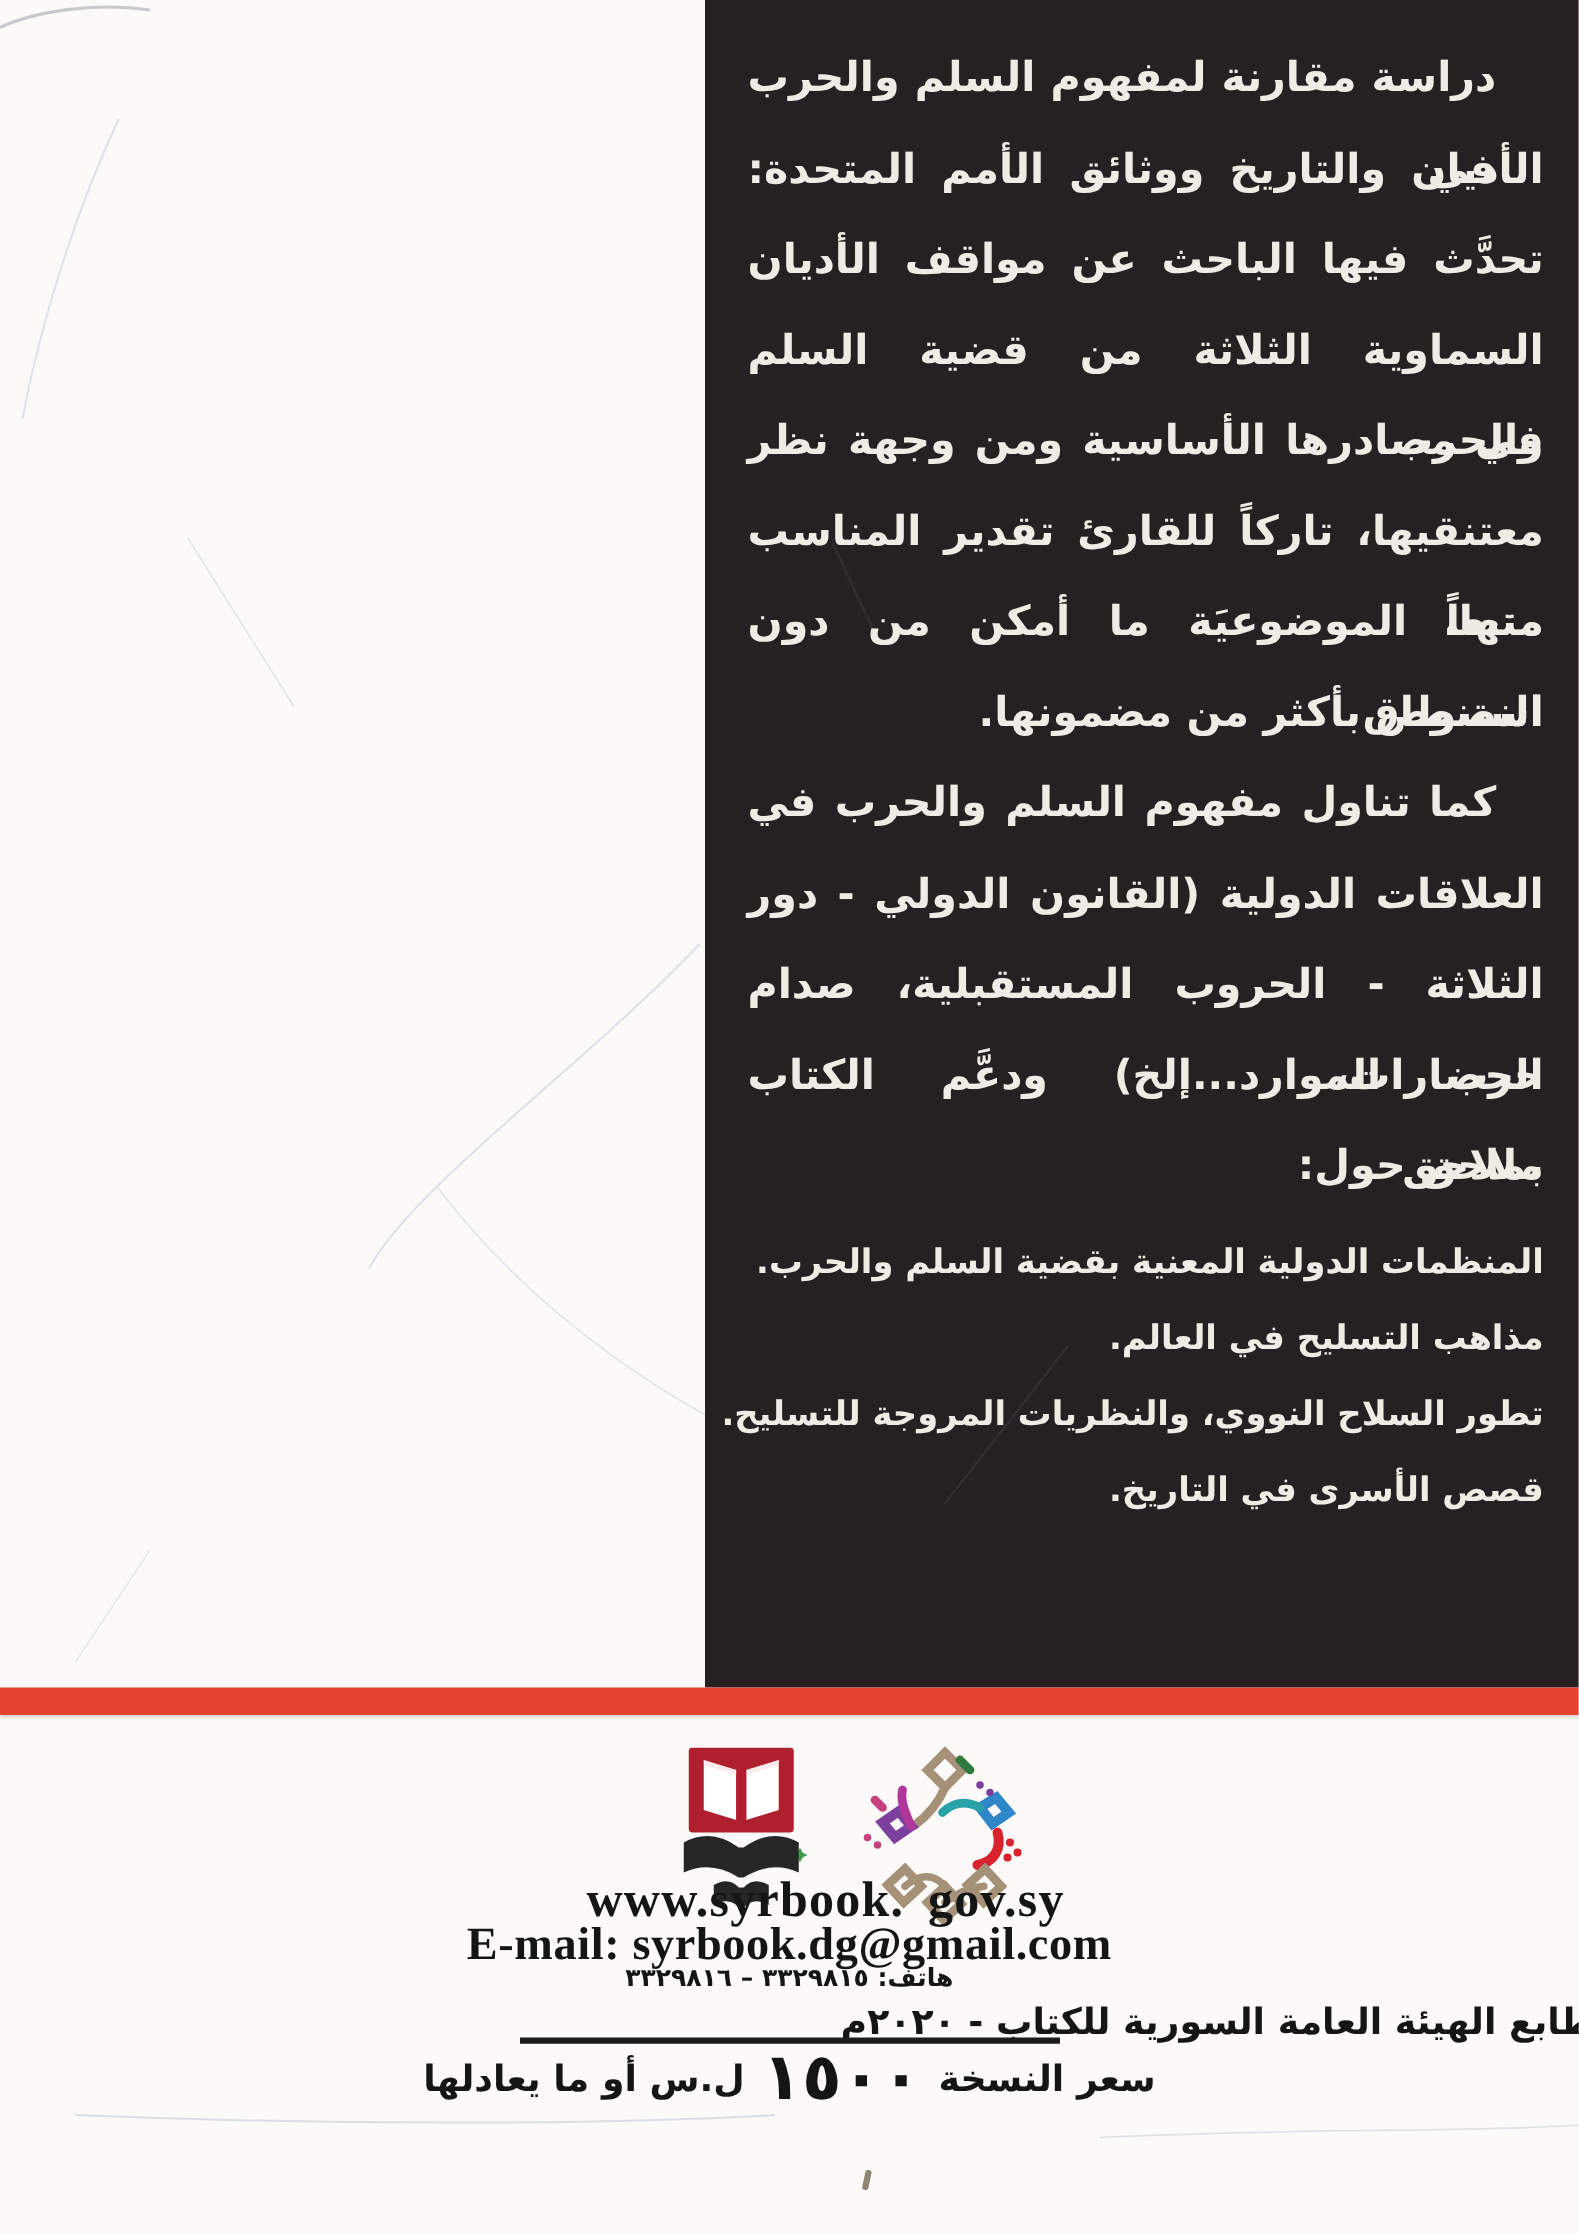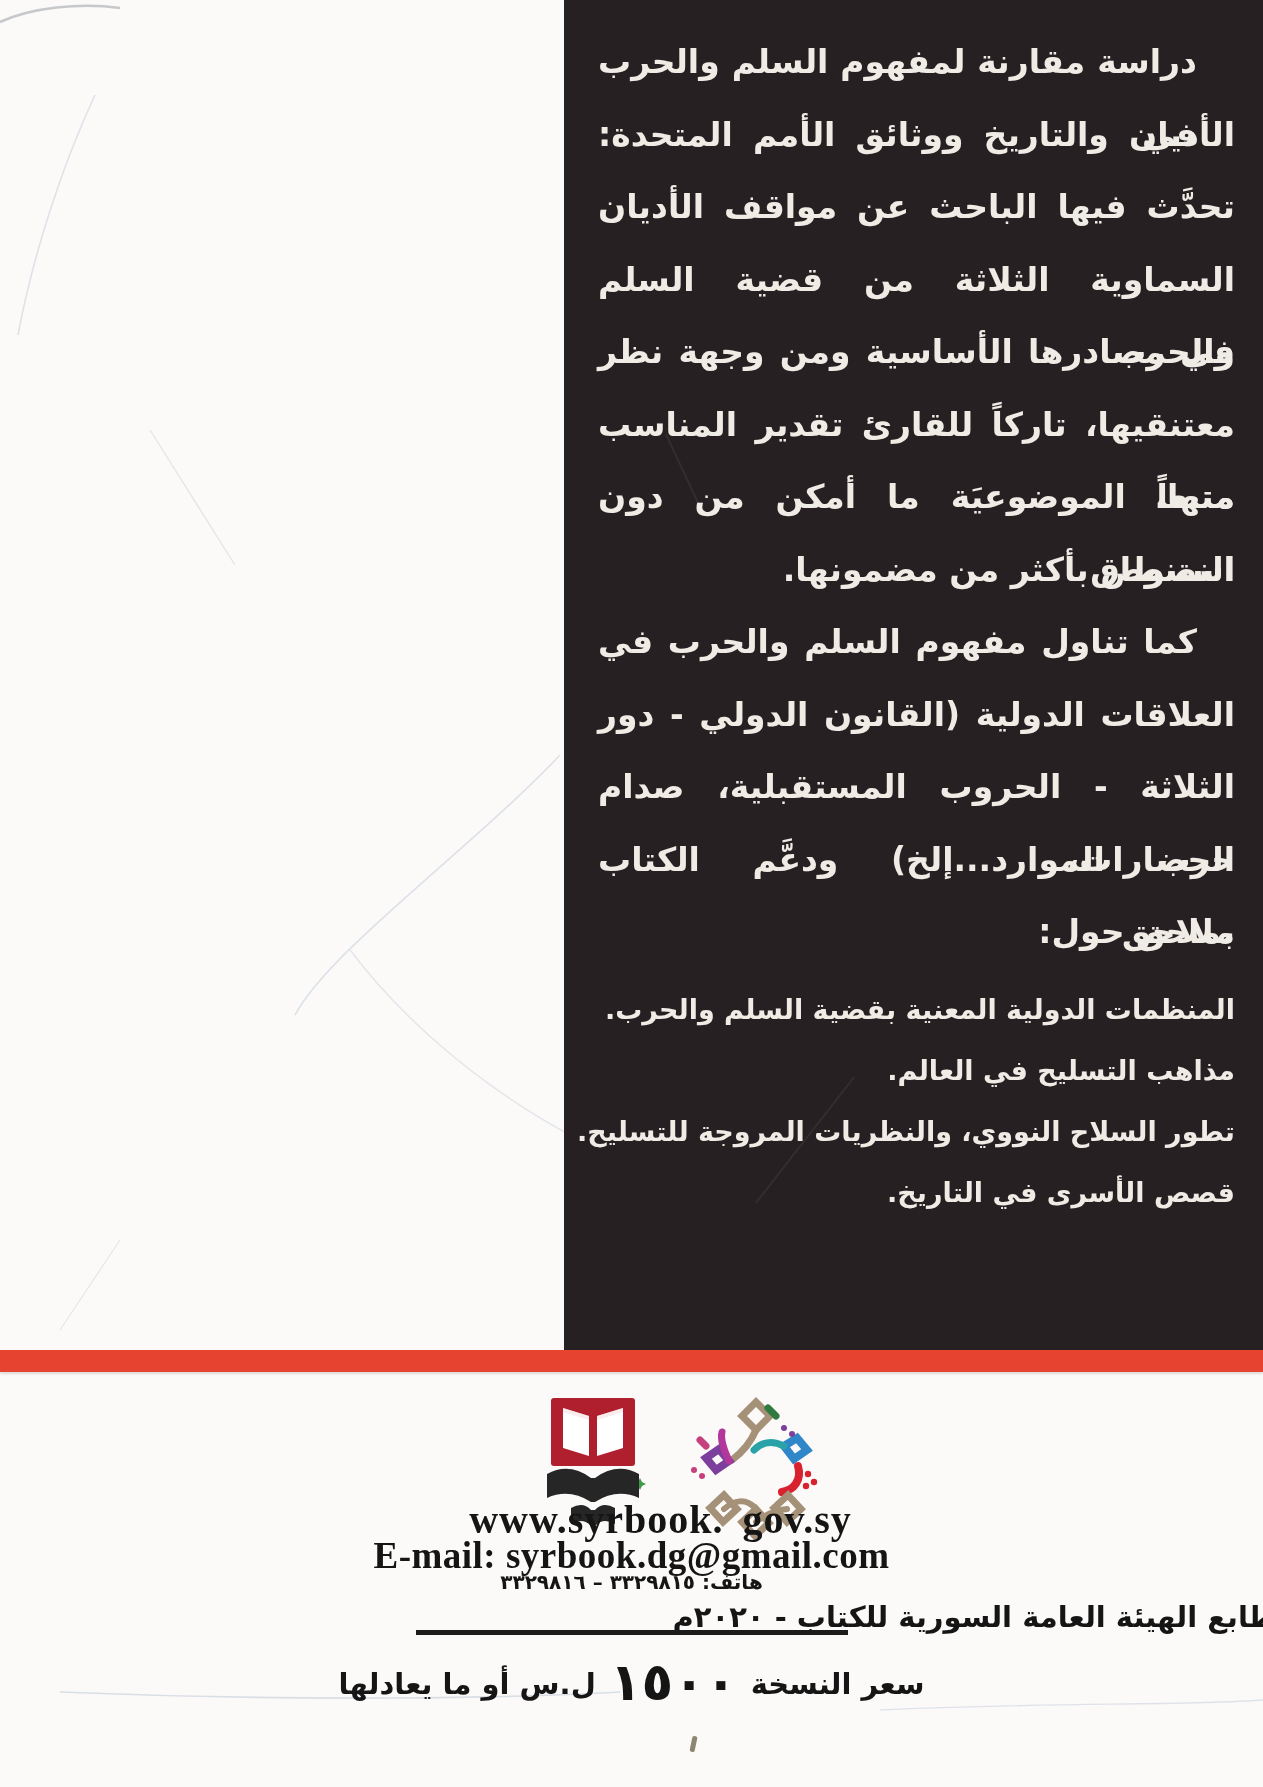--- a/index.html
+++ b/index.html
@@ -72,21 +72,21 @@
   .pub{
     position:absolute;left:0;top:228px;width:100%;text-align:right;
     direction:rtl;font-weight:bold;font-size:29px;margin-left:32px;
   }
   .divider{
     position:absolute;left:416px;top:258px;width:432px;height:5px;
     background:#1c1c1c;
   }
   .price{
     position:absolute;left:0;top:266px;width:100%;height:64px;text-align:center;
-    direction:rtl;font-weight:bold;font-size:29px;line-height:88px;
+    direction:rtl;font-weight:bold;font-size:29px;line-height:48px;
   }
   .price .amount{
     font-size:52px;
     margin:0 14px;
     vertical-align:-6px;
     letter-spacing:2px;
   }
   .speck{
     position:absolute;left:691px;top:1736px;width:5px;height:16px;
     background:#8d8672;border-radius:2px;transform:rotate(12deg);

